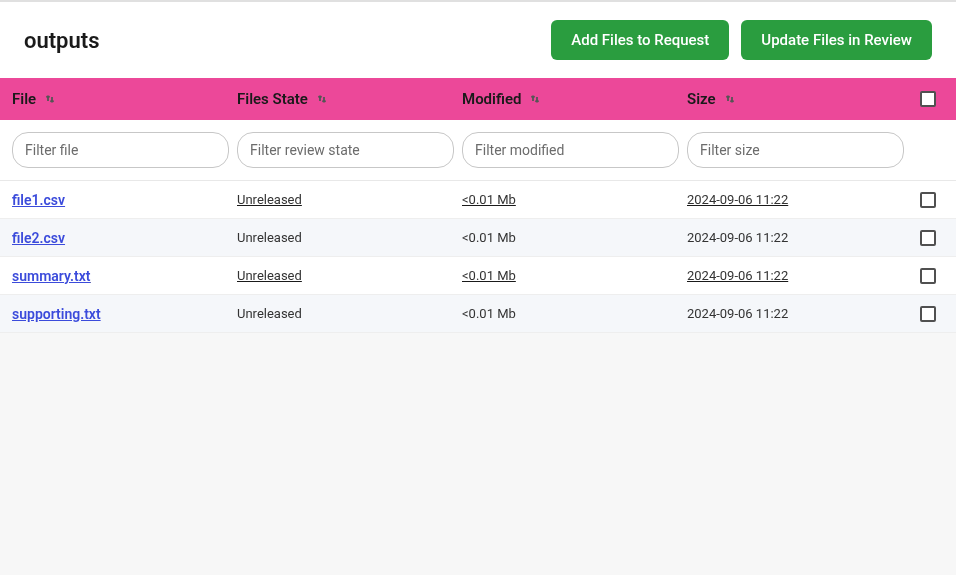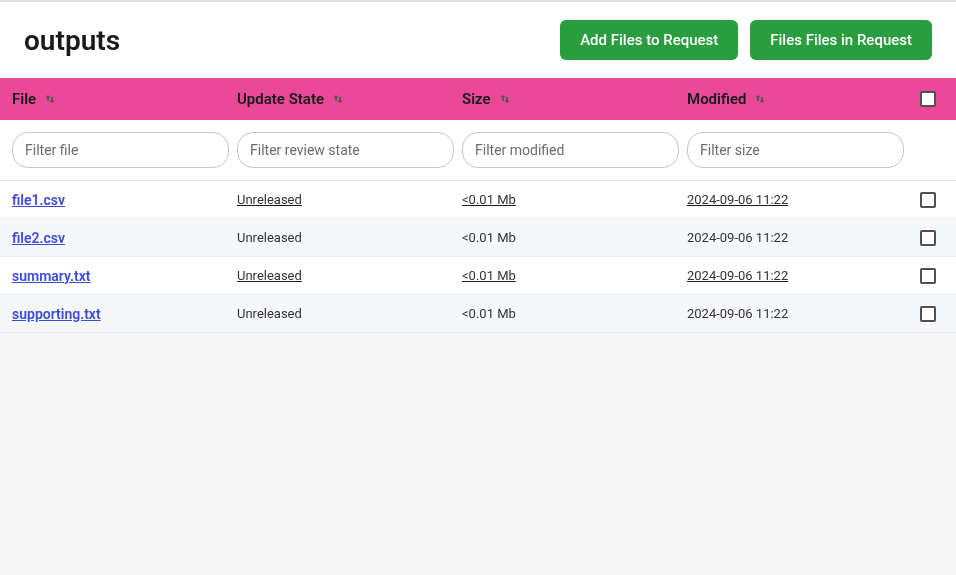--- a/index.html
+++ b/index.html
@@ -21,21 +21,21 @@
       background: #e0e0e0;
     }
     .header {
       display: flex;
       justify-content: space-between;
       align-items: center;
       padding: 18px 24px 18px 24px;
       background: #ffffff;
     }
     .title {
-      font-size: 28px;
+      font-size: 22px;
       font-weight: 600;
       color: #1a1a1a;
     }
     .header-buttons {
       display: flex;
       gap: 12px;
     }
     .btn {
       border: none;
       border-radius: 6px;
@@ -159,67 +159,67 @@
   </style>
 </head>
 <body>
 
 <div class="top-border"></div>
 
 <div class="header">
   <div class="title">outputs</div>
   <div class="header-buttons">
     <button class="btn btn-green">Add Files to Request</button>
-    <button class="btn btn-green">Files Files in Request</button>
+    <button class="btn btn-green">Update Files in Review</button>
   </div>
 </div>
 
 <div class="table-container">
 
   <div class="table-header-row">
     <div class="col col-file">
       <div class="th">
         <span>File</span>
         <span class="sort-icon">
           <svg viewBox="0 0 12 12">
               <path d="M4 8 L4 3 M4 3 L2.5 4.5 M4 3 L5.5 4.5 M8 4 L8 9 M8 9 L6.5 7.5 M8 9 L9.5 7.5"></path>
             </svg>
         </span>
       </div>
     </div>
     <div class="col col-review">
       <div class="th">
-        <span>Update State</span>
+        <span>Files State</span>
+        <span class="sort-icon">
+          <svg viewBox="0 0 12 12">
+              <path d="M4 8 L4 3 M4 3 L2.5 4.5 M4 3 L5.5 4.5 M8 4 L8 9 M8 9 L6.5 7.5 M8 9 L9.5 7.5"></path>
+            </svg>
+        </span>
+      </div>
+    </div>
+    <div class="col col-modified">
+      <div class="th">
+        <span>Modified</span>
         <span class="sort-icon">
           <svg viewBox="0 0 12 12">
               <path d="M4 8 L4 3 M4 3 L2.5 4.5 M4 3 L5.5 4.5 M8 4 L8 9 M8 9 L6.5 7.5 M8 9 L9.5 7.5"></path>
             </svg>
         </span>
       </div>
     </div>
     <div class="col col-size">
       <div class="th">
         <span>Size</span>
         <span class="sort-icon">
           <svg viewBox="0 0 12 12">
               <path d="M4 8 L4 3 M4 3 L2.5 4.5 M4 3 L5.5 4.5 M8 4 L8 9 M8 9 L6.5 7.5 M8 9 L9.5 7.5"></path>
             </svg>
         </span>
       </div>
     </div>
-    <div class="col col-modified">
-      <div class="th">
-        <span>Modified</span>
-        <span class="sort-icon">
-          <svg viewBox="0 0 12 12">
-              <path d="M4 8 L4 3 M4 3 L2.5 4.5 M4 3 L5.5 4.5 M8 4 L8 9 M8 9 L6.5 7.5 M8 9 L9.5 7.5"></path>
-            </svg>
-        </span>
-      </div>
-    </div>
     <div class="col col-check">
       <div class="checkbox"></div>
     </div>
   </div>
 
   <div class="filter-row">
     <div class="filter-cell col-file">
       <input class="filter-input" placeholder="Filter file" style="">
     </div>
     <div class="filter-cell col-review">

